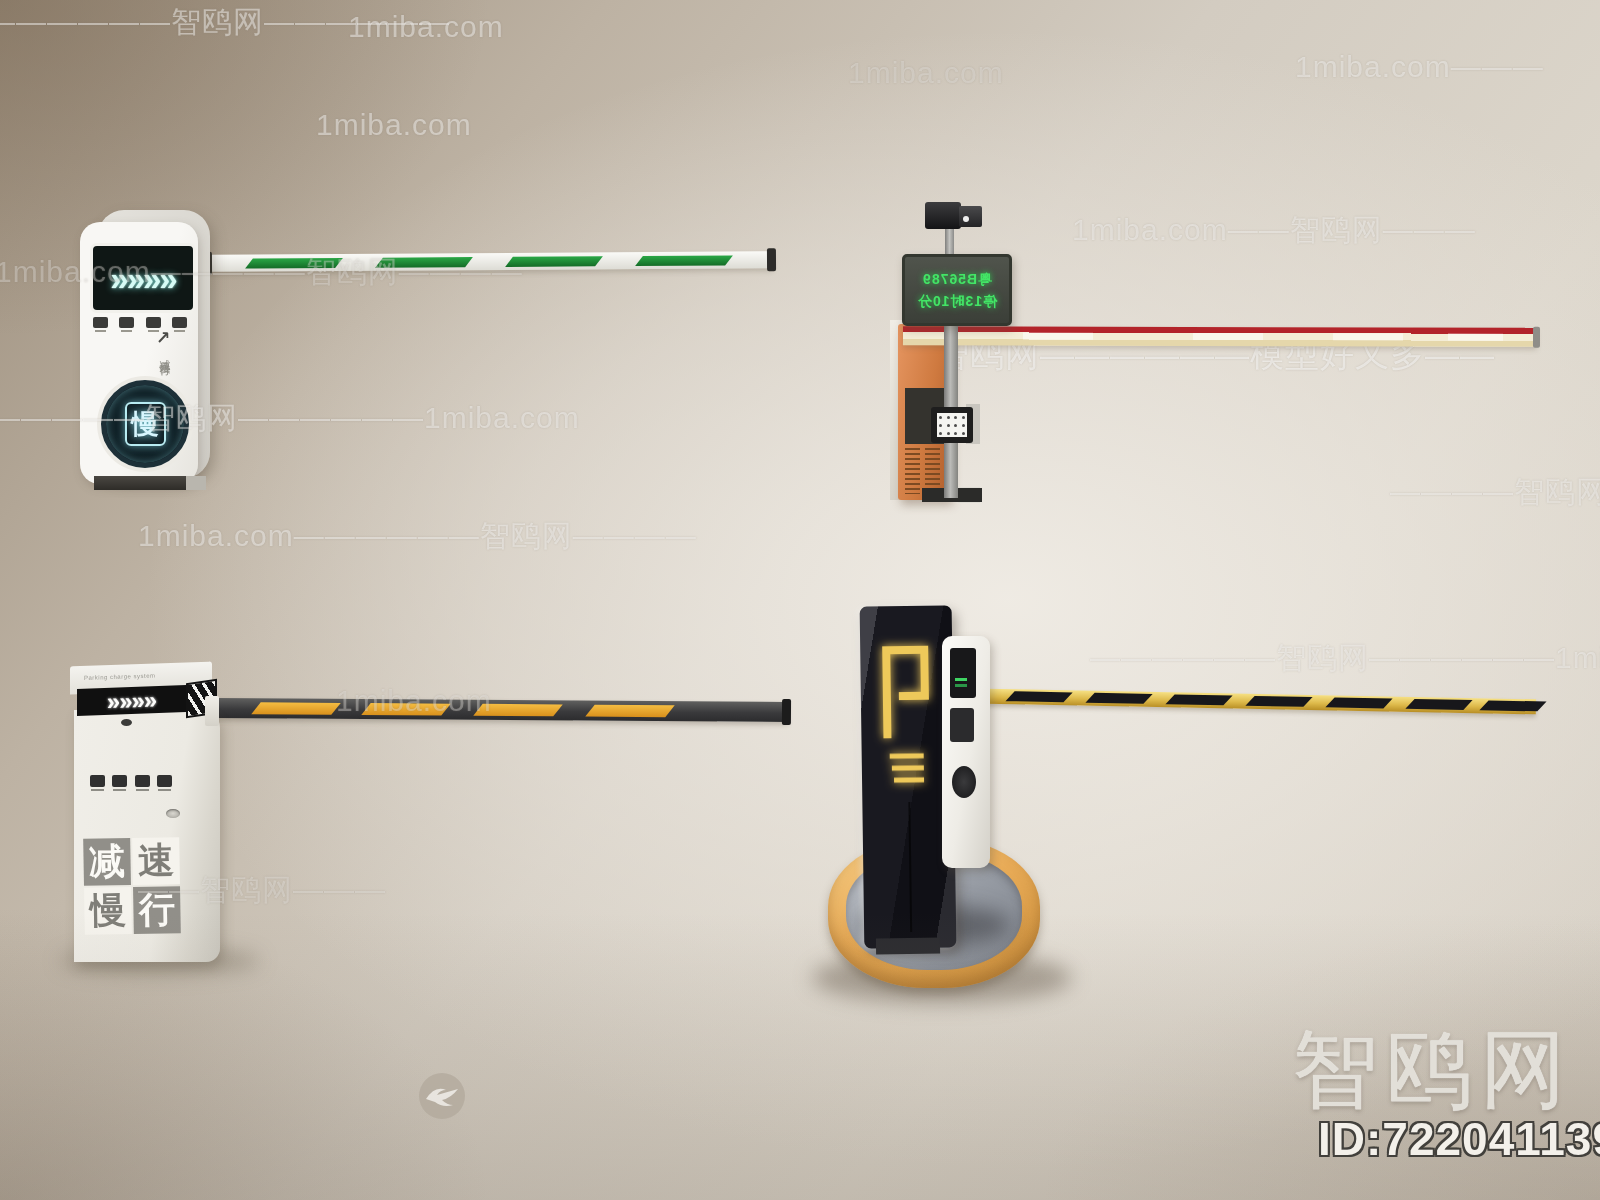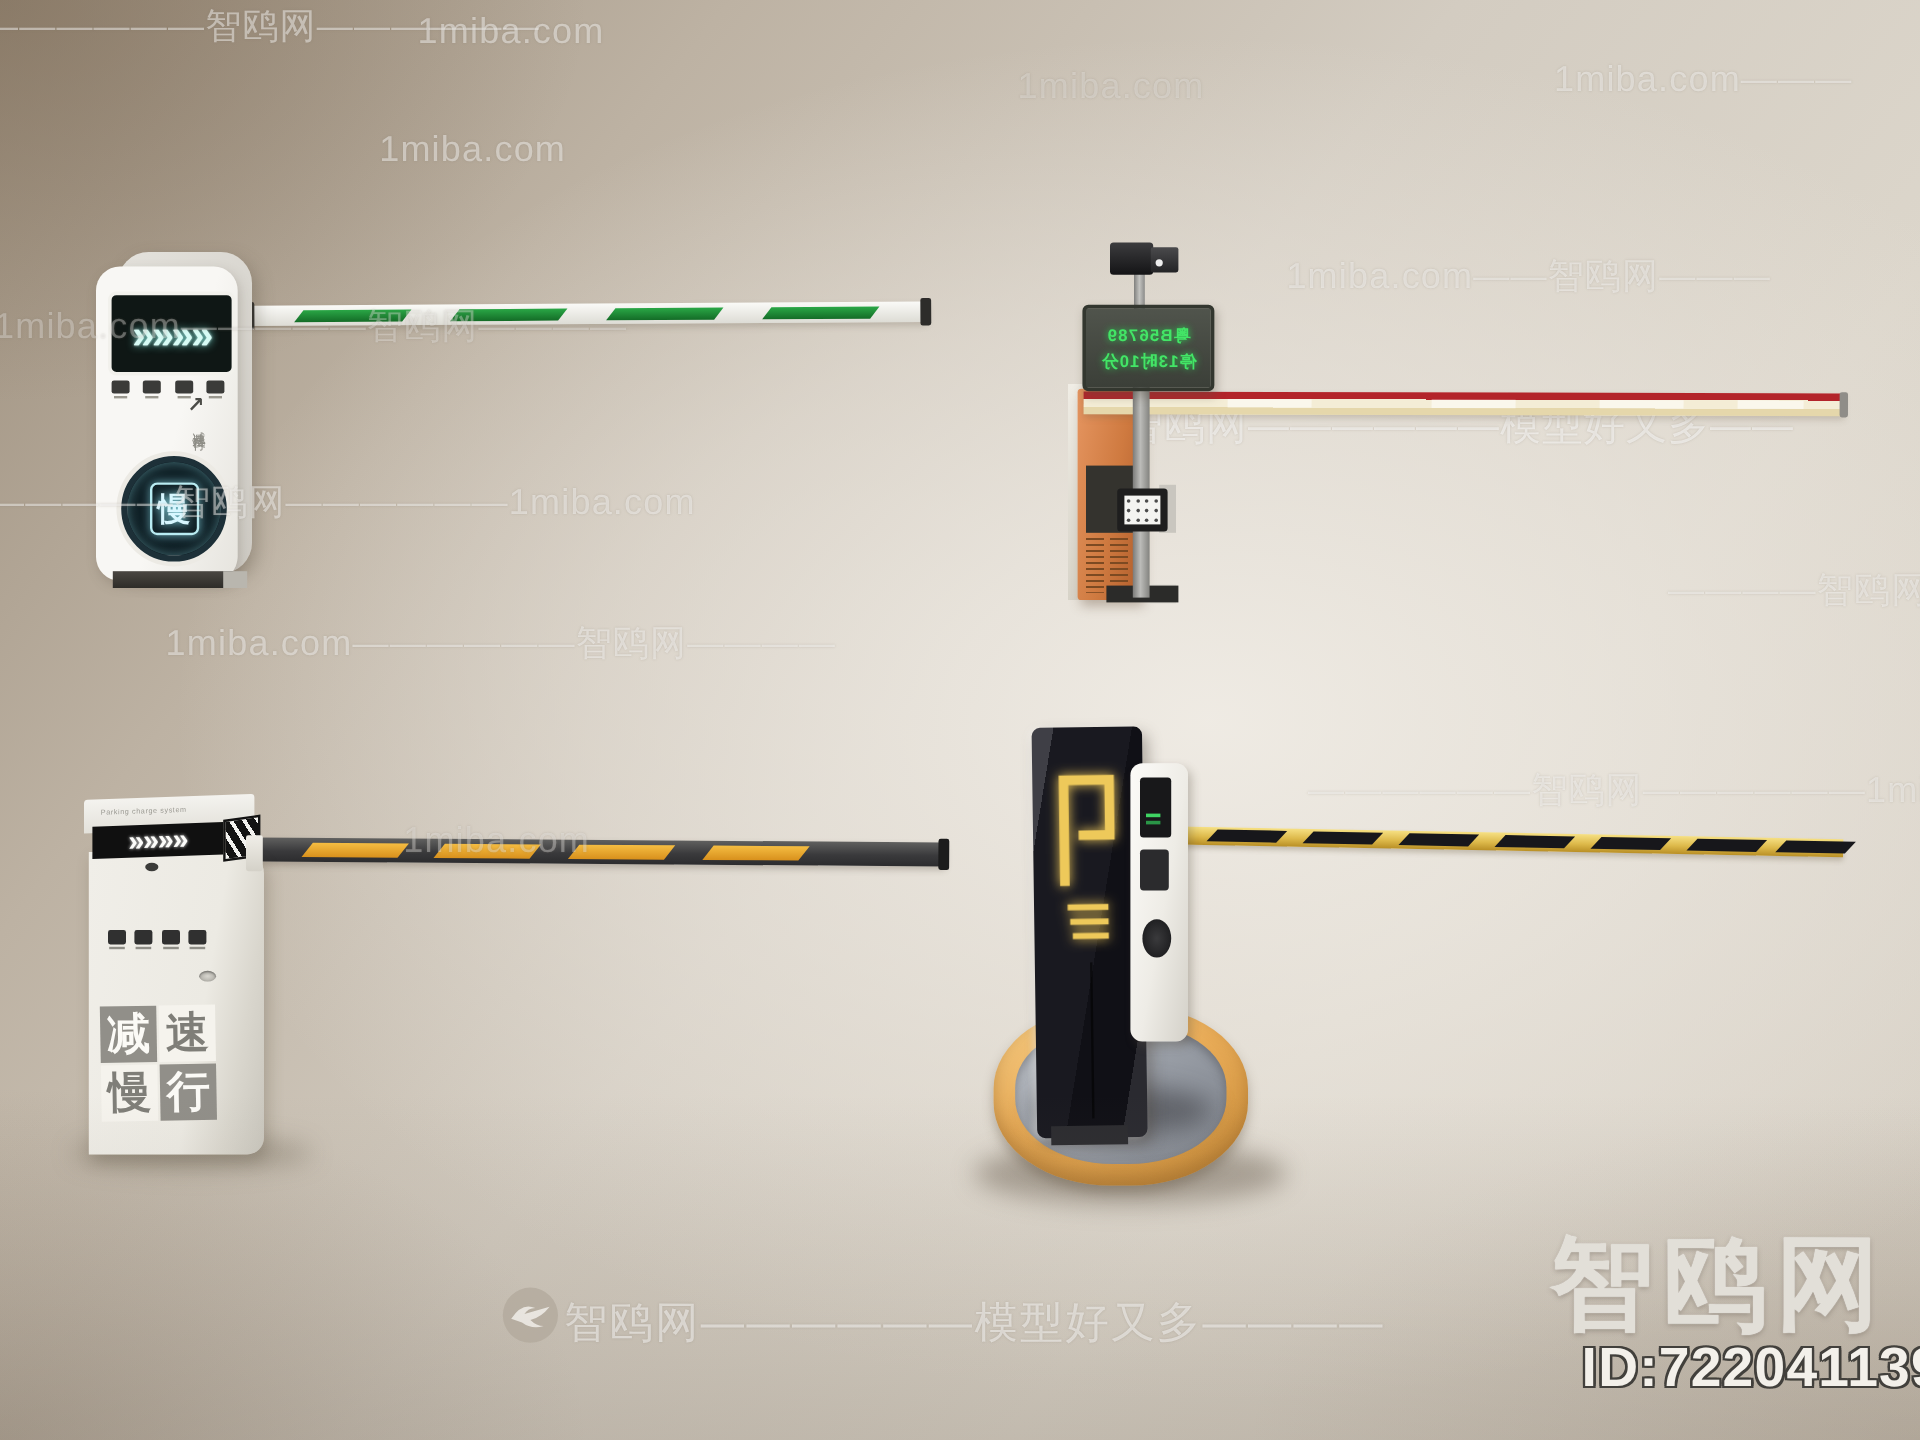--- a/index.html
+++ b/index.html
@@ -18,21 +18,21 @@
   .shadow-ellipse{position:absolute;border-radius:50%;filter:blur(10px);}
 
   
   .wm{position:absolute;color:rgba(255,255,255,.45);font-size:30px;letter-spacing:1px;
       white-space:nowrap;text-shadow:0 0 2px rgba(125,115,102,.28);}
   .wm.dim{color:rgba(255,255,255,.30);}
   .wm.big{font-size:34px;color:rgba(255,255,255,.55);}
   .wm-banner{position:absolute;left:470px;top:1078px;font-size:36px;color:rgba(255,255,255,.5);
       letter-spacing:2px;white-space:nowrap;text-shadow:0 0 2px rgba(125,115,102,.3);}
   .wm-bird{position:absolute;left:418px;top:1072px;width:48px;height:48px;opacity:.75;}
-  .wm-logo{position:absolute;left:1292px;top:1012px;font-size:86px;font-weight:bold;letter-spacing:8px;
+  .wm-logo{position:absolute;left:1292px;top:1012px;font-size:86px;font-weight:normal;letter-spacing:8px;
       color:rgba(224,220,213,.92);text-shadow:0 0 1px #fff,0 2px 4px rgba(110,100,88,.45);}
   .wm-id{position:absolute;left:1318px;top:1112px;font-size:46px;font-weight:bold;color:#f3f0ea;letter-spacing:1px;
       text-shadow:-2px -2px 0 #42403c,2px -2px 0 #42403c,-2px 2px 0 #42403c,2px 2px 0 #42403c,0 2px 0 #42403c,2px 0 0 #42403c,0 -2px 0 #42403c,-2px 0 0 #42403c;}
 
   
   .g1-back{position:absolute;left:98px;top:210px;width:112px;height:268px;border-radius:26px;
       background:linear-gradient(115deg,#e4e2dc,#cfccc5);box-shadow:4px 6px 14px rgba(90,80,66,.35);}
   .g1-body{position:absolute;left:80px;top:222px;width:118px;height:262px;border-radius:20px;
       background:linear-gradient(105deg,#f8f7f4 55%,#e6e4de);box-shadow:2px 4px 10px rgba(90,80,66,.25);}
   .g1-screen{position:absolute;left:90px;top:243px;width:100px;height:64px;border-radius:7px;
@@ -296,23 +296,23 @@
   <div class="wm dim" style="left:848px;top:56px">1miba.com</div>
   <div class="wm" style="left:316px;top:108px">1miba.com</div>
   <div class="wm" style="left:1072px;top:210px">1miba.com——智鸥网———</div>
   <div class="wm dim" style="left:-5px;top:252px">1miba.com—————智鸥网————</div>
   <div class="wm big" style="left:935px;top:332px">智鸥网——————模型好又多——</div>
   <div class="wm" style="left:-10px;top:398px">—————智鸥网——————1miba.com</div>
   <div class="wm" style="left:1390px;top:472px">————智鸥网</div>
   <div class="wm" style="left:138px;top:516px">1miba.com——————智鸥网————</div>
   <div class="wm" style="left:1090px;top:638px">——————智鸥网——————1miba.com</div>
   <div class="wm dim" style="left:336px;top:684px">1miba.com</div>
+  <div class="wm dim" style="left:138px;top:870px">——智鸥网———</div>
 
   <svg class="wm-bird" viewBox="0 0 48 48">
     <circle cx="24" cy="24" r="23" fill="#b2a99c"></circle>
     <path d="M8 27 Q17 13 28 18 Q22 18 19 23 L40 17 Q33 26 24 28 Q29 33 35 33 Q25 36 17 30 Z" fill="#f4f2ee"></path>
   </svg>
-  <div class="wm-banner">智鸥网——————模型好又多————</div>
 
   <div class="wm-logo">智鸥网</div>
   <div class="wm-id">ID:722041139</div>
 
 </div>
 
 </body></html>

